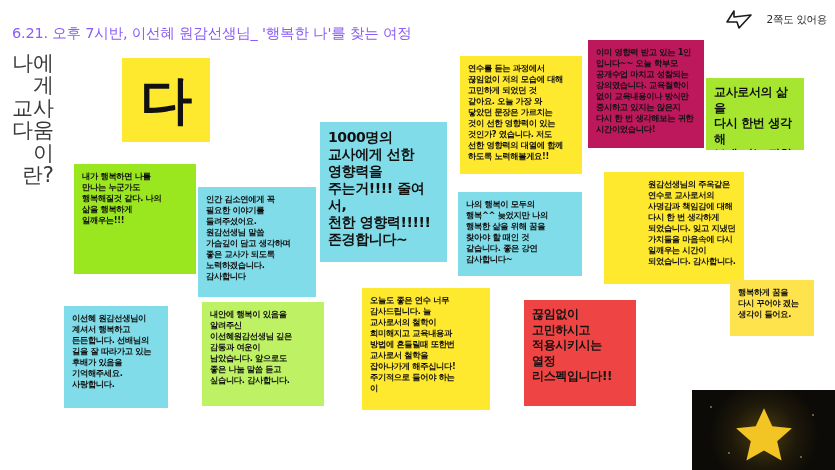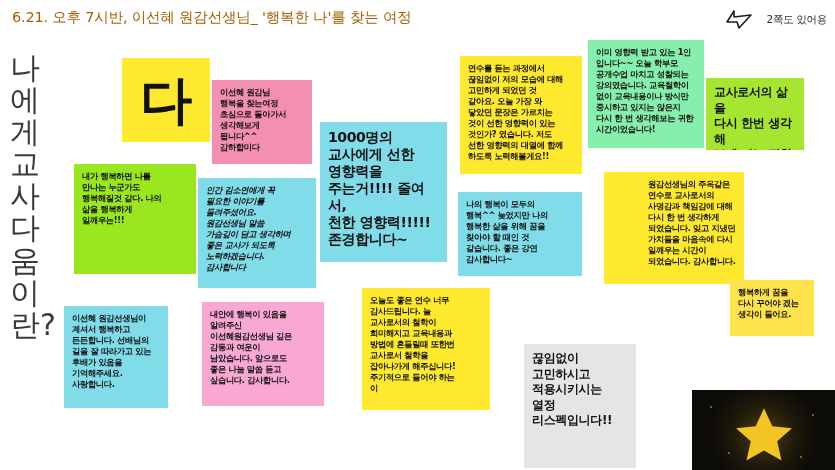--- a/index.html
+++ b/index.html
@@ -18,23 +18,23 @@
     position: relative;
     width: 835px;
     height: 470px;
     background: #ffffff;
   }
 
   
   .header-title {
     position: absolute;
     left: 12px;
-    top: 8px;
+    top: 24px;
     font-size: 14.5px;
-    color: #a16207;
+    color: #8b5cf6;
     letter-spacing: -0.2px;
     white-space: nowrap;
     font-family: "DejaVu Sans", "Liberation Sans", sans-serif;
   }
   .corner-note {
     position: absolute;
     right: 8px;
     top: 8px;
     display: flex;
     align-items: center;
@@ -51,24 +51,24 @@
     white-space: nowrap;
     letter-spacing: -0.3px;
   }
 
   
   .vtitle {
     position: absolute;
     left: 10px;
     top: 52px;
     width: 44px;
-    font-size: 30px;
+    font-size: 21px;
     line-height: 1.07;
     color: #3a3a3a;
-    text-align: left;
+    text-align: right;
     letter-spacing: 0px;
     word-break: break-all;
   }
 
   
   .note {
     position: absolute;
     box-sizing: border-box;
     padding: 7px 7px 6px 8px;
     font-size: 8.3px;
@@ -143,61 +143,55 @@
   <div class="corner-note">
     <svg class="arrow-ico" viewBox="0 0 30 24">
       <path d="M3 14 L10 3 L10 9 L27 7 L15 20 L13 14 Z" fill="none" stroke="#1b1b1b" stroke-width="1.6" stroke-linejoin="round"></path>
     </svg>
     <span class="corner-label">2쪽도 있어용</span>
   </div>
 
   <div class="vtitle">나에게 교사다움이란?</div>
 
   <div class="note huge" style="left:122px; top:58px;  width:88px;  height:84px;  background:#ffe92e;">다</div>
-  <div class="note" style="left:212px; top:80px;  width:100px; height:84px;  background:#f48fb4;">이선혜 원감님
-행복을 찾는여정
-초심으로 돌아가서
-생각해보게
-됩니다^^
-감하합미다</div>
   <div class="note big" style="left:320px; top:122px; width:127px; height:140px; background:#7fdce8;">1000명의
 교사에게 선한
 영향력을
 주는거!!!! 줄여서,
 천한 영향력!!!!!
 존경합니다~</div>
   <div class="note" style="left:460px; top:56px;  width:122px; height:118px; background:#ffe92e;">연수를 듣는 과정에서
 끊임없이 저의 모습에 대해
 고민하게 되었던 것
 같아요. 오늘 가장 와
 닿았던 문장은 가르치는
 것이 선한 영향력이 있는
 것인가? 였습니다. 저도
 선한 영향력의 대열에 함께
 하도록 노력해볼게요!!</div>
-  <div class="note" style="left:588px; top:40px;  width:116px; height:108px; background:#86efac;">이미 영향력 받고 있는 1인
+  <div class="note" style="left:588px; top:40px;  width:116px; height:108px; background:#be185d;">이미 영향력 받고 있는 1인
 입니다~~ 오늘 학부모
 공개수업 마치고 성찰되는
 강의였습니다. 교육철학이
 없이 교육내용이나 방식만
 중시하고 있지는 않은지
 다시 한 번 생각해보는 귀한
 시간이었습니다!</div>
   <div class="note mid" style="left:706px; top:78px;  width:98px;  height:72px;  background:#a6e630;">교사로서의 삶을
 다시 한번 생각해
 보게 되는 귀한
 이야기
 감사합니다^^</div>
 
   <div class="note" style="left:74px;  top:164px; width:122px; height:110px; background:#9ae61f;">내가 행복하면 나를
 만나는 누군가도
 행복해질것 같다. 나의
 삶을 행복하게
 일깨우는!!!</div>
-  <div class="note" style="left:198px; top:178px; width:118px; height:110px; background:#7fdce8;font-style:italic;">인간 김소연에게 꼭
+  <div class="note" style="left:198px; top:187px; width:118px; height:110px; background:#7fdce8;">인간 김소연에게 꼭
 필요한 이야기를
 들려주셨어요.
 원감선생님 말씀
 가슴깊이 담고 생각하며
 좋은 교사가 되도록
 노력하겠습니다.
 감사합니다</div>
   <div class="note" style="left:458px; top:192px; width:124px; height:84px;  background:#7fdce8;">나의 행복이 모두의
 행복^^ 늦었지만 나의
 행복한 삶을 위해 꿈을
@@ -216,37 +210,37 @@
 다시 꾸어야 겠는
 생각이 들어요.</div>
 
   <div class="note" style="left:64px;  top:306px; width:104px; height:102px; background:#7fdce8;">이선혜 원감선생님이
 계셔서 행복하고
 든든합니다. 선배님의
 길을 잘 따라가고 있는
 후배가 있음을
 기억해주세요.
 사랑합니다.</div>
-  <div class="note" style="left:202px; top:302px; width:122px; height:104px; background:#f9a8d4;">내안에 행복이 있음을
+  <div class="note" style="left:202px; top:302px; width:122px; height:104px; background:#bef264;">내안에 행복이 있음을
 알려주신
 이선혜원감선생님 깊은
 감동과 여운이
 남았습니다.  앞으로도
 좋은 나눔 말씀 듣고
 싶습니다. 감사합니다.</div>
   <div class="note" style="left:362px; top:288px; width:128px; height:122px; background:#ffe92e;">오늘도 좋은 연수 너무
 감사드립니다. 늘
 교사로서의 철학이
 희미해지고 교육내용과
 방법에 흔들릴때 또한번
 교사로서 철학을
 잡아나가게 해주십니다!
 주기적으로 들어야 하는
 이</div>
-  <div class="note mid" style="left:524px; top:300px; width:112px; height:124px; background:#e5e5e5;margin-top:44px;">끊임없이
+  <div class="note mid" style="left:524px; top:300px; width:112px; height:106px; background:#ef4444;">끊임없이
 고민하시고
 적용시키시는
 열정
 리스펙입니다!!</div>
 
   <div class="video-thumb" style="left:692px; top:390px; width:143px; height:80px;">
     <div class="glow"></div>
     <svg class="star" viewBox="0 0 24 24">
       <path d="M12 1.6 L15.2 8.6 L22.8 9.4 L17.1 14.4 L18.8 21.9 L12 18 L5.2 21.9 L6.9 14.4 L1.2 9.4 L8.8 8.6 Z" fill="#f3c524"></path>
     </svg>

